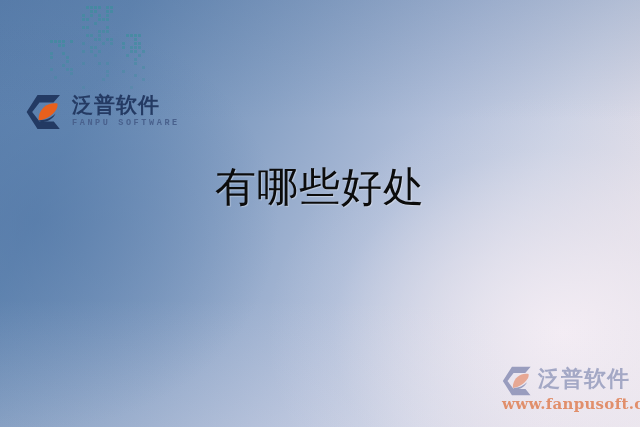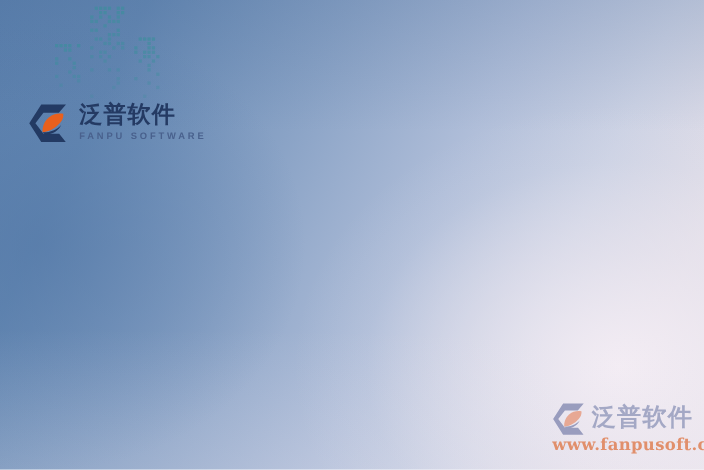--- a/index.html
+++ b/index.html
@@ -99,28 +99,27 @@
   .logo-cn {
     font-family: "Liberation Sans", sans-serif;
     font-size: 21px;
     font-weight: 700;
     letter-spacing: 1px;
     color: #243a63;
     line-height: 26px;
     white-space: nowrap;
   }
   .logo-en {
-    font-family: Liberation Sans, sans-serif;
+    font-family: Liberation Mono, monospace;
     font-size: 8.5px;
     font-weight: 600;
     letter-spacing: 2.6px;
     color: #49618d;
     line-height: 11px;
     white-space: nowrap;
-    text-align: center;
   }
 
   
   .headline {
     position: absolute;
     left: 0;
     top: 160px;
     width: 640px;
     text-align: center;
     font-family: "DejaVu Serif", "Liberation Serif", serif;
@@ -291,20 +290,21 @@
         <path d="M12.8 26.3 C19 26.6 25.4 24.1 29.6 19.6 C27.2 24.6 22.3 27.9 16.6 28.2 C15.3 28.3 14 27.9 12.8 26.3 Z" fill="#233a63"></path>
       </svg>
     </span>
     <div class="logo-text">
       <div class="logo-cn">泛普软件</div>
       <div class="logo-en">FANPU SOFTWARE</div>
     </div>
   </div>
 
   <div class="headline">
+    <span class="line">有哪些好处</span>
   </div>
 
   <div class="watermark">
     <span class="wm-mark">
       <svg viewBox="0 0 40 36" width="34" height="30" aria-hidden="true">
         <path d="M11.5 1 L34 1 L27.5 8.5 L13.5 8.5 L6.2 18 L13.5 27.5 L27.8 27.5 L33.8 35 L11.5 35 L0.6 18 Z" fill="#8e93b8"></path>
         <path d="M31.5 9.5 C23 7.8 14.5 13 12.8 22.5 C12.6 23.8 12.6 25.1 12.8 26.3 C19.5 25.6 26.5 21.5 30.3 15.4 C31.3 13.7 31.8 11.6 31.5 9.5 Z" fill="#e7a088"></path>
         <path d="M12.8 26.3 C19 26.6 25.4 24.1 29.6 19.6 C27.2 24.6 22.3 27.9 16.6 28.2 C15.3 28.3 14 27.9 12.8 26.3 Z" fill="#8e93b8"></path>
       </svg>
     </span>

